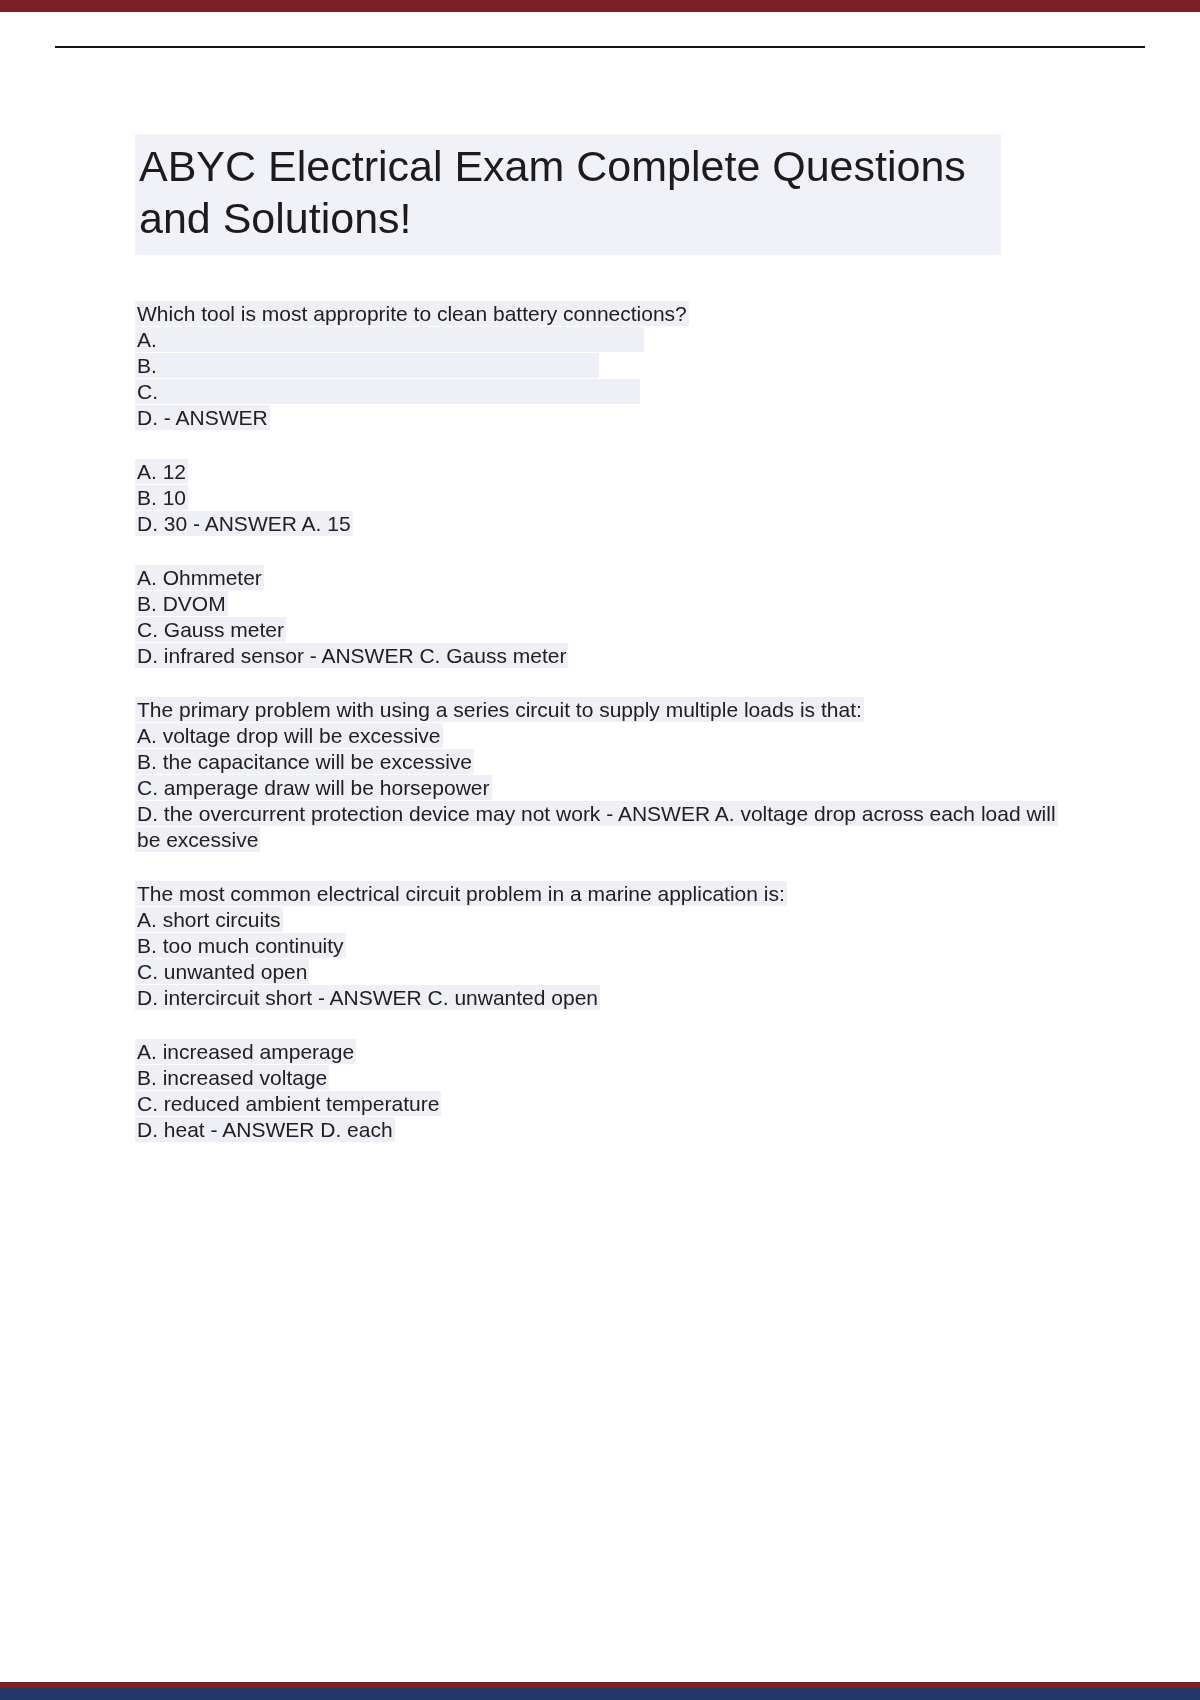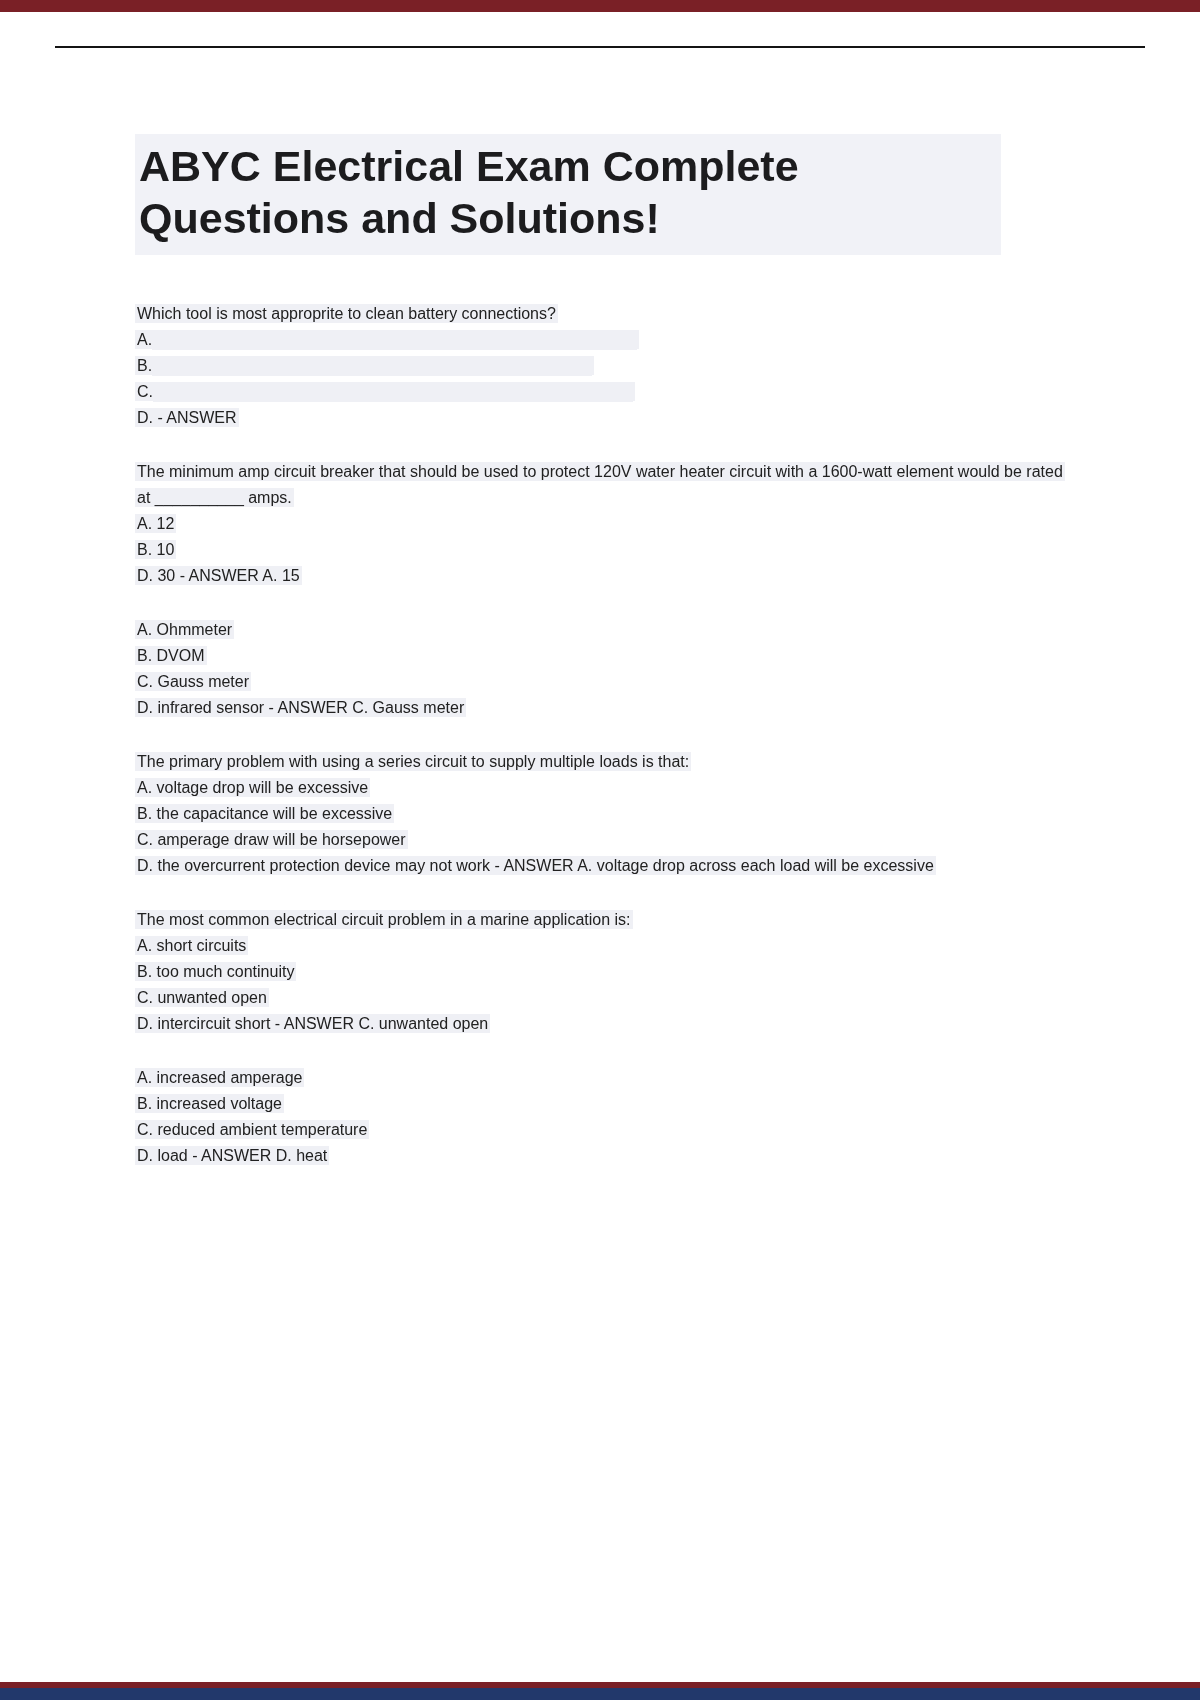--- a/index.html
+++ b/index.html
@@ -24,34 +24,34 @@
     border: none;
     border-top: 2px solid #141414;
     margin: 34px 55px 0 55px;
   }
   .content {
     padding: 0 120px 0 135px;
   }
   h1.doc-title {
     font-size: 43px;
     line-height: 1.22;
-    font-weight: 700;
+    font-weight: 400;
     color: #1c1c1e;
     margin: 86px 0 46px 0;
     width: 866px;
     background: #f1f2f7;
     padding: 6px 4px 10px 4px;
     box-sizing: border-box;
   }
   .question {
     margin: 0 0 28px 0;
   }
   .line {
     margin: 0;
-    font-size: 16px;
+    font-size: 21px;
     line-height: 26px;
     color: #212121;
   }
   .hl {
     background: #eff0f5;
     padding: 1px 2px;
     -webkit-box-decoration-break: clone;
     box-decoration-break: clone;
   }
   .blank {
@@ -93,21 +93,20 @@
 
     <section class="question">
       <p class="line"><span class="hl">Which tool is most approprite to clean battery connections?</span></p>
       <p class="line"><span class="hl"><span>A.</span><span class="blank blank-a"></span></span></p>
       <p class="line"><span class="hl"><span>B.</span><span class="blank blank-b"></span></span></p>
       <p class="line"><span class="hl"><span>C.</span><span class="blank blank-c"></span></span></p>
       <p class="line"><span class="hl">D. - ANSWER</span></p>
     </section>
 
     <section class="question">
-      <p class="line"><span class="hl">The minimum amp circuit breaker that should be used to protect 120V water heater circuit with a 1600-watt element would be rated at __________ amps.</span></p>
       <p class="line"><span class="hl">A. 12</span></p>
       <p class="line"><span class="hl">B. 10</span></p>
       <p class="line"><span class="hl">D. 30 - ANSWER A. 15</span></p>
     </section>
 
     <section class="question">
       <p class="line"><span class="hl">A. Ohmmeter</span></p>
       <p class="line"><span class="hl">B. DVOM</span></p>
       <p class="line"><span class="hl">C. Gauss meter</span></p>
       <p class="line"><span class="hl">D. infrared sensor - ANSWER C. Gauss meter</span></p>
@@ -126,21 +125,21 @@
       <p class="line"><span class="hl">A. short circuits</span></p>
       <p class="line"><span class="hl">B. too much continuity</span></p>
       <p class="line"><span class="hl">C. unwanted open</span></p>
       <p class="line"><span class="hl">D. intercircuit short - ANSWER C. unwanted open</span></p>
     </section>
 
     <section class="question">
       <p class="line"><span class="hl">A. increased amperage</span></p>
       <p class="line"><span class="hl">B. increased voltage</span></p>
       <p class="line"><span class="hl">C. reduced ambient temperature</span></p>
-      <p class="line"><span class="hl">D. load - ANSWER D. heat</span></p>
+      <p class="line"><span class="hl">D. heat - ANSWER D. each</span></p>
     </section>
 
 
   </div>
 
   <div class="bottom-maroon"></div>
   <div class="bottom-navy"></div>
 </div>
 
 </body></html>

